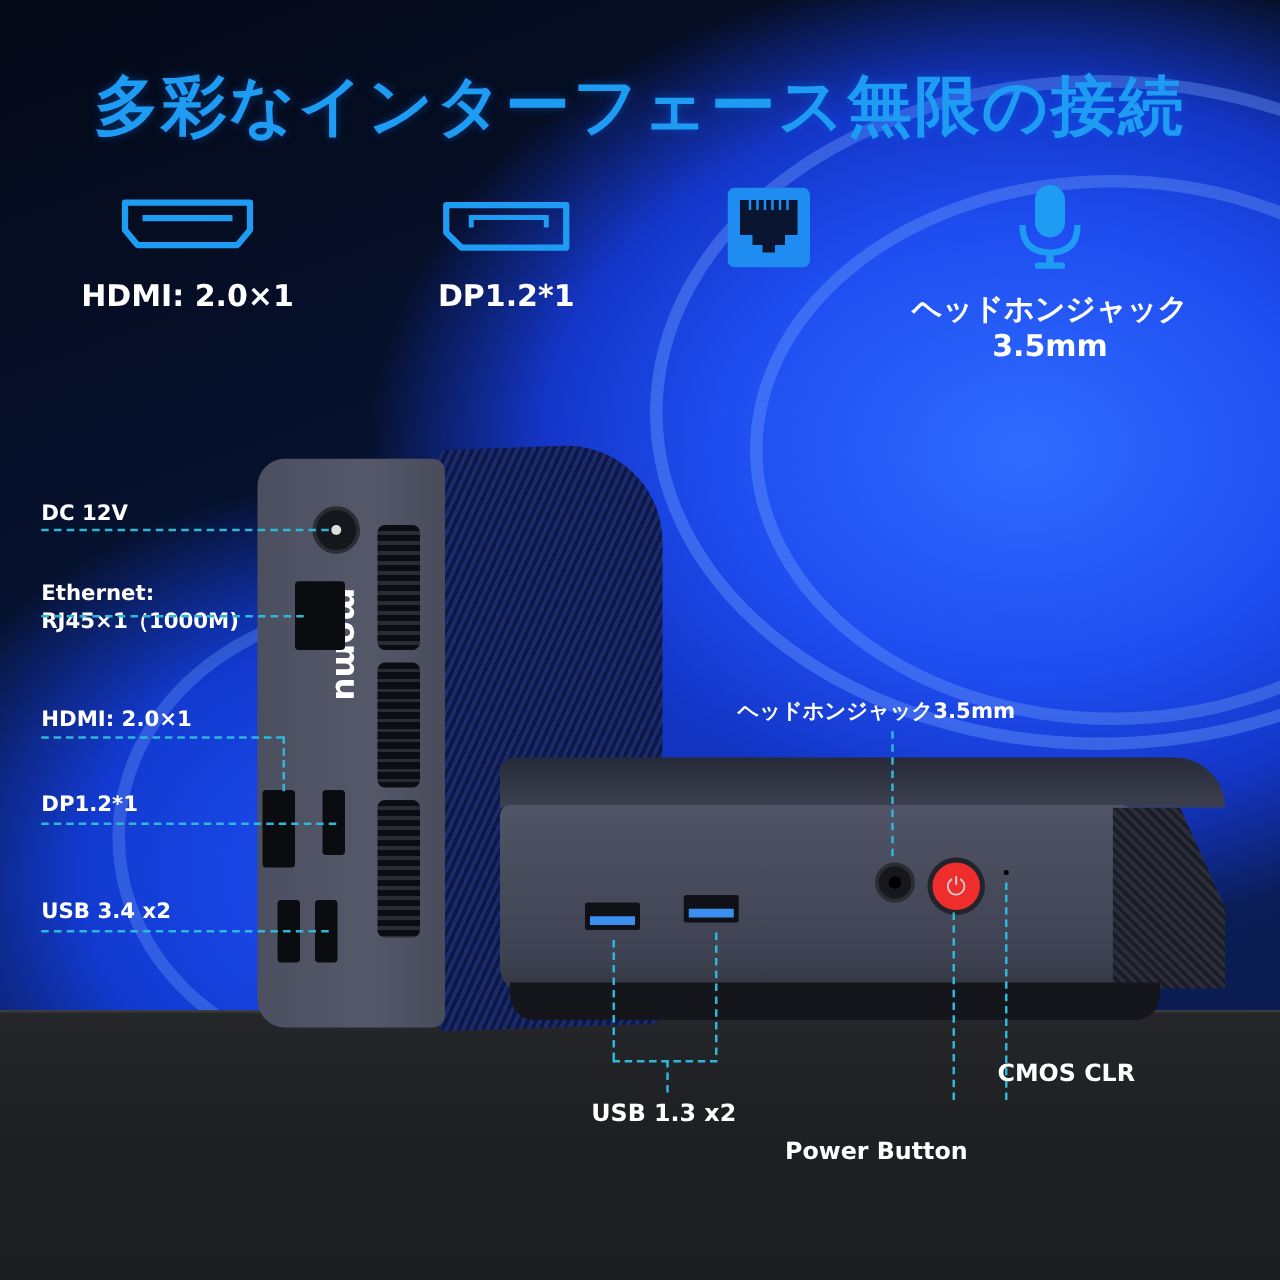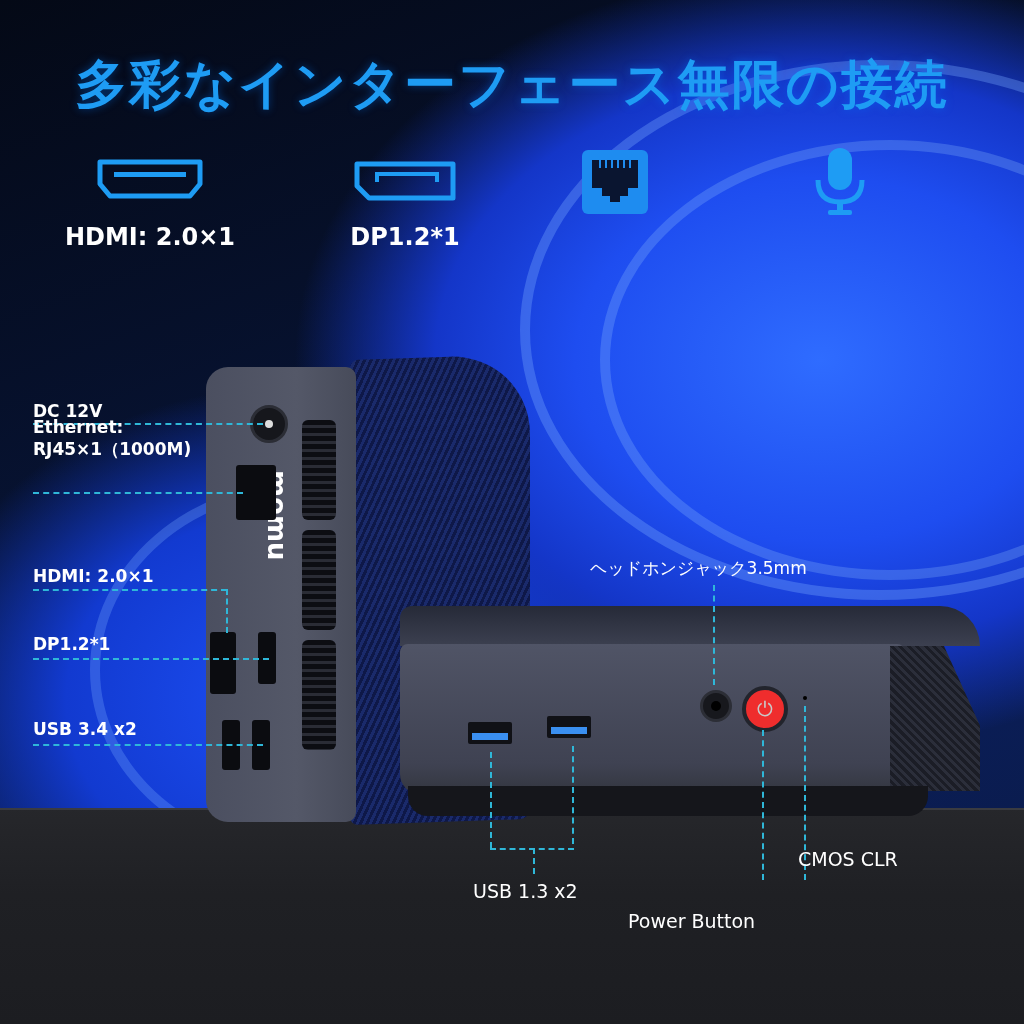--- a/index.html
+++ b/index.html
@@ -9,21 +9,21 @@
       radial-gradient(ellipse 520px 420px at 300px 700px,#1d4ff5 0%,#123ad0 45%,transparent 75%),
       linear-gradient(160deg,#040916 0%,#071333 40%,#0a1e5a 70%,#0b1a44 100%);}
   .swirl{position:absolute;border-radius:50%;border:10px solid rgba(120,170,255,.35);}
   .floor{position:absolute;left:0;top:808px;width:1024px;height:216px;background:linear-gradient(180deg,#26272b 0%,#1f2024 40%,#1c1d21 100%);}
   .floor:before{content:"";position:absolute;left:0;top:0;width:100%;height:2px;background:#3a3b40;}
   .title{position:absolute;left:0;top:50px;width:1024px;text-align:center;font-weight:bold;font-size:52px;letter-spacing:2px;color:#1e9cf4;text-shadow:0 0 8px rgba(0,120,255,.4);}
   .feat{position:absolute;text-align:center;color:#fff;font-weight:bold;font-size:24px;line-height:30px;}
   .feat .lbl{white-space:pre-line;}
   .ficon{display:block;margin:0 auto 20px auto;}
   .lbl-left{position:absolute;left:33px;color:#fff;font-weight:bold;font-size:17px;line-height:22px;white-space:pre-line;}
-  .lbl-bottom{position:absolute;color:#fff;font-weight:normal;font-size:19px;}
+  .lbl-bottom{position:absolute;color:#fff;font-weight:bold;font-size:19px;}
   .dash-h{position:absolute;height:0;border-top:2px dashed #2fb7d8;}
   .dash-v{position:absolute;width:0;border-left:2px dashed #2fb7d8;}
   
   .dev1{position:absolute;left:200px;top:357px;width:330px;height:470px;}
   .dev1-front{position:absolute;left:6px;top:10px;width:150px;height:455px;background:linear-gradient(90deg,#4b4f60,#545868 60%,#474b5a);border-radius:22px 10px 10px 22px;}
   .dev1-side{position:absolute;left:150px;top:0;width:180px;height:465px;background:repeating-linear-gradient(115deg,#0e1848 0 3px,#1a2a6b 3px 6px);border-radius:8px 80px 10px 8px;transform:skewY(-2deg);}
   .logo{position:absolute;left:292px;top:470px;color:#fff;font-weight:bold;font-size:26px;transform:rotate(90deg);transform-origin:left top;}
   .vent{position:absolute;width:34px;background:repeating-linear-gradient(180deg,#0c0d12 0 5px,#2a2c35 5px 8px);border-radius:6px;}
   .port{position:absolute;background:#0b0c10;border-radius:3px;}
   .dc{position:absolute;left:250px;top:405px;width:32px;height:32px;border-radius:50%;background:#16171c;border:3px solid #2b2d35;}
@@ -80,20 +80,22 @@
       </g>
   </svg>
 </div>
 <div class="feat" style="left:700px;top:146px;width:280px;">
   <svg class="ficon" width="56" height="72" viewBox="0 0 56 72">
     <rect x="16" y="2" width="24" height="42" rx="12" fill="#1e9cf4"></rect>
     <path d="M6 34 Q6 56 28 56 Q50 56 50 34" fill="none" stroke="#1e9cf4" stroke-width="5"></path>
     <rect x="25" y="56" width="6" height="10" fill="#1e9cf4"></rect>
     <rect x="16" y="64" width="24" height="5" rx="2" fill="#1e9cf4"></rect>
   </svg>
+  <div class="lbl" style="margin-top:-6px;">ヘッドホンジャック
+3.5mm</div>
 </div>
 
 <div class="dev1">
   <div class="dev1-side"></div>
   <div class="dev1-front"></div>
 </div>
 <div class="logo">momu</div>
 <div class="vent" style="left:302px;top:420px;height:100px;"></div>
 <div class="vent" style="left:302px;top:530px;height:100px;"></div>
 <div class="vent" style="left:302px;top:640px;height:110px;"></div>
@@ -111,21 +113,21 @@
   <div class="dev2-base"></div>
 </div>
 <div class="usb3" style="left:468px;top:722px;"></div>
 <div class="usb3" style="left:547px;top:716px;"></div>
 <div class="jack"></div>
 <div class="pwr">⏻</div>
 <div class="cmos"></div>
 
 <div class="lbl-left" style="top:400px;">DC 12V</div>
 <div class="dash-h" style="left:33px;top:423px;width:230px;"></div>
-<div class="lbl-left" style="top:416px;">Ethernet:
+<div class="lbl-left" style="top:464px;">Ethernet:
 RJ45×1（1000M)</div>
 <div class="dash-h" style="left:33px;top:492px;width:210px;"></div>
 <div class="lbl-left" style="top:565px;">HDMI: 2.0×1</div>
 <div class="dash-h" style="left:33px;top:589px;width:194px;"></div>
 <div class="dash-v" style="left:226px;top:589px;height:44px;"></div>
 <div class="lbl-left" style="top:633px;">DP1.2*1</div>
 <div class="dash-h" style="left:33px;top:658px;width:236px;"></div>
 <div class="lbl-left" style="top:718px;">USB 3.4 x2</div>
 <div class="dash-h" style="left:33px;top:744px;width:230px;"></div>
 

